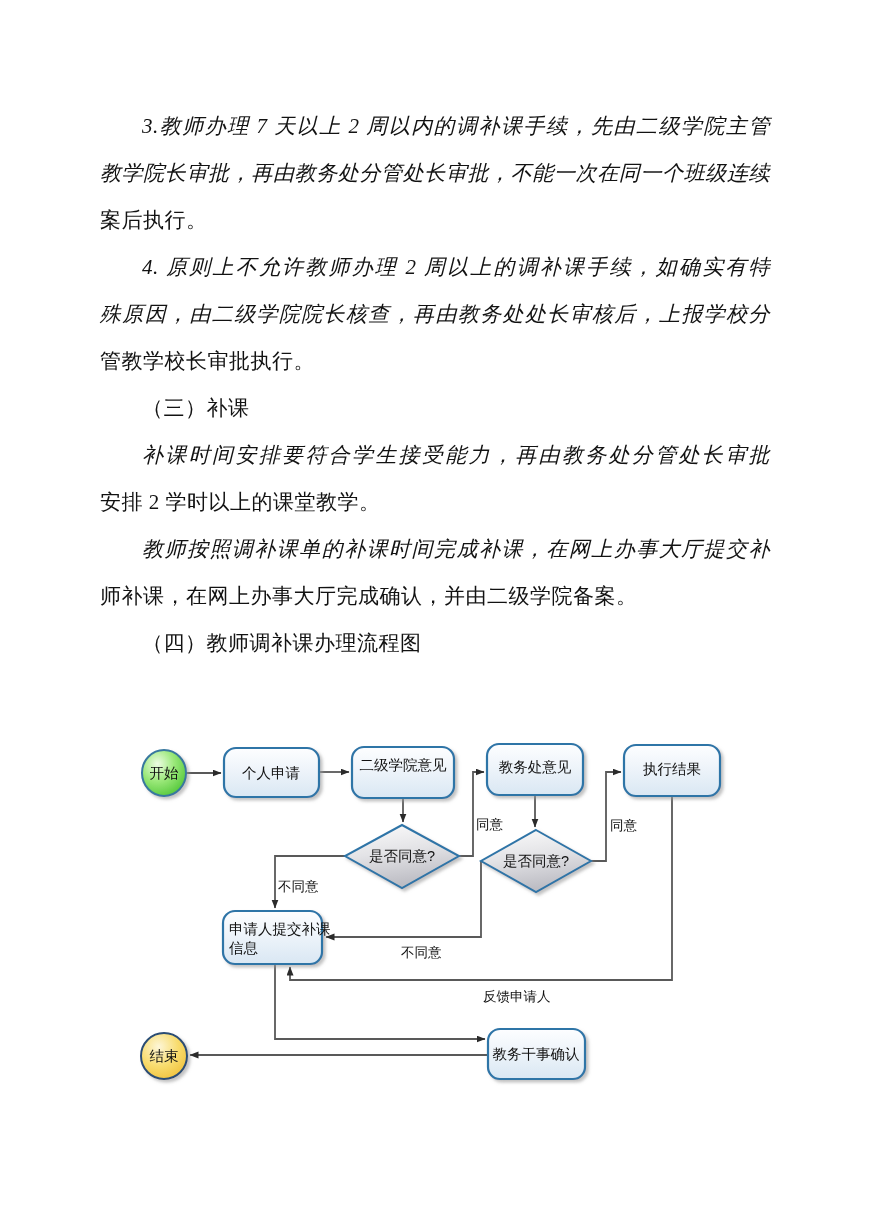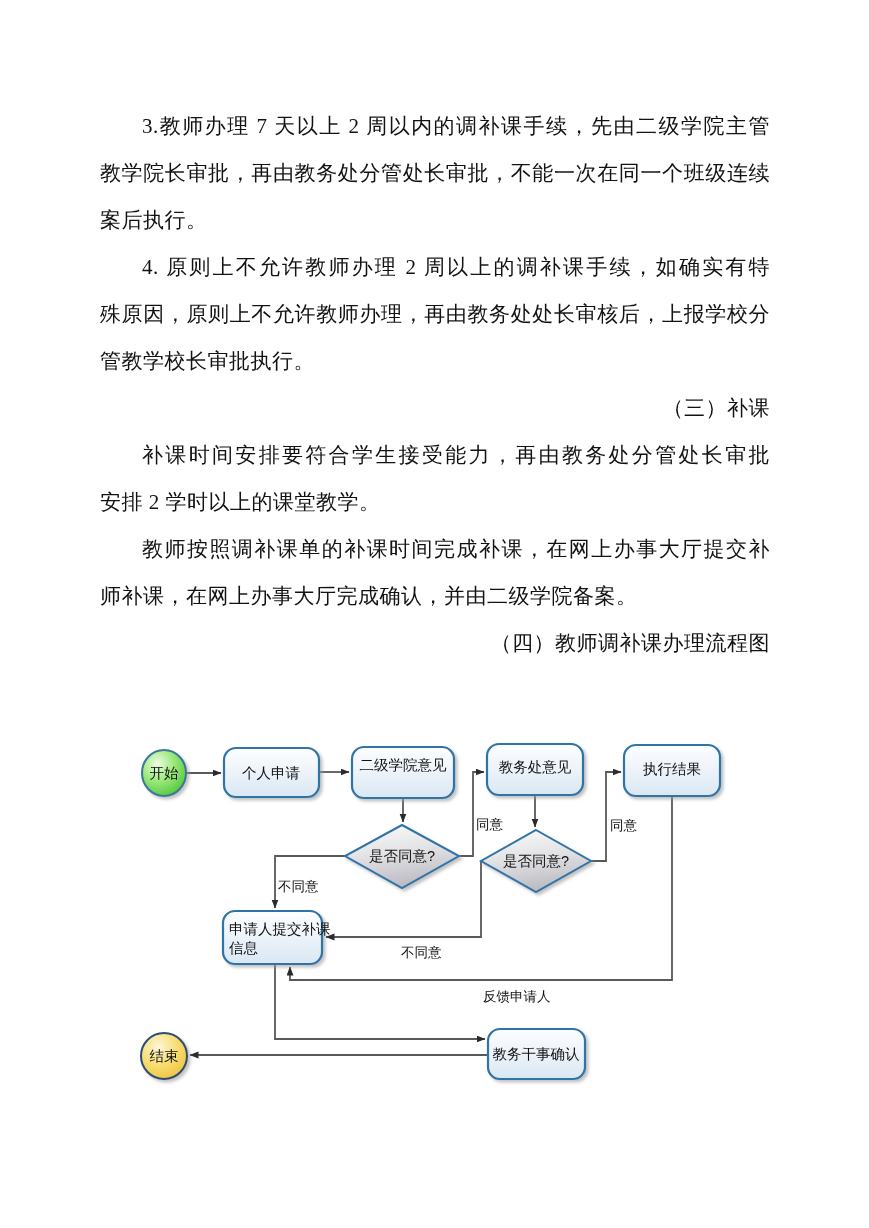--- a/index.html
+++ b/index.html
@@ -19,22 +19,23 @@
     height:47px;line-height:47px;
     font-size:21px;
     letter-spacing:0.5px;
     white-space:nowrap;
     color:#121212;
   }
   .line.justify{
     white-space:normal;
     text-align:justify;
     text-align-last:justify;
+    font-style:italic;
   }
-  .line.indent{ text-indent:42px;text-align:right; }
+  .line.indent{ text-indent:42px; }
   .flowchart{
     position:absolute;
     left:0;top:715px;
     width:869px;height:410px;
   }
   .flowchart text{
     font-family:"Liberation Sans","DejaVu Sans",sans-serif;
     fill:#111111;
   }
   .node-label{ font-size:14.5px; }
@@ -43,21 +44,21 @@
 </head>
 <body>
 
 <div class="page">
 
   <div class="doc-text">
     <div class="line indent justify">3.教师办理 7 天以上 2 周以内的调补课手续，先由二级学院主管</div>
     <div class="line justify">教学院长审批，再由教务处分管处长审批，不能一次在同一个班级连续</div>
     <div class="line">案后执行。</div>
     <div class="line indent justify">4. 原则上不允许教师办理 2 周以上的调补课手续，如确实有特</div>
-    <div class="line justify">殊原因，原则上不允许教师办理，再由教务处处长审核后，上报学校分</div>
+    <div class="line justify">殊原因，由二级学院院长核查，再由教务处处长审核后，上报学校分</div>
     <div class="line">管教学校长审批执行。</div>
     <div class="line indent">（三）补课</div>
     <div class="line indent justify">补课时间安排要符合学生接受能力，再由教务处分管处长审批</div>
     <div class="line">安排 2 学时以上的课堂教学。</div>
     <div class="line indent justify">教师按照调补课单的补课时间完成补课，在网上办事大厅提交补</div>
     <div class="line">师补课，在网上办事大厅完成确认，并由二级学院备案。</div>
     <div class="line indent">（四）教师调补课办理流程图</div>
   </div>
 
   <svg class="flowchart" viewBox="0 715 869 410" width="869" height="410">

